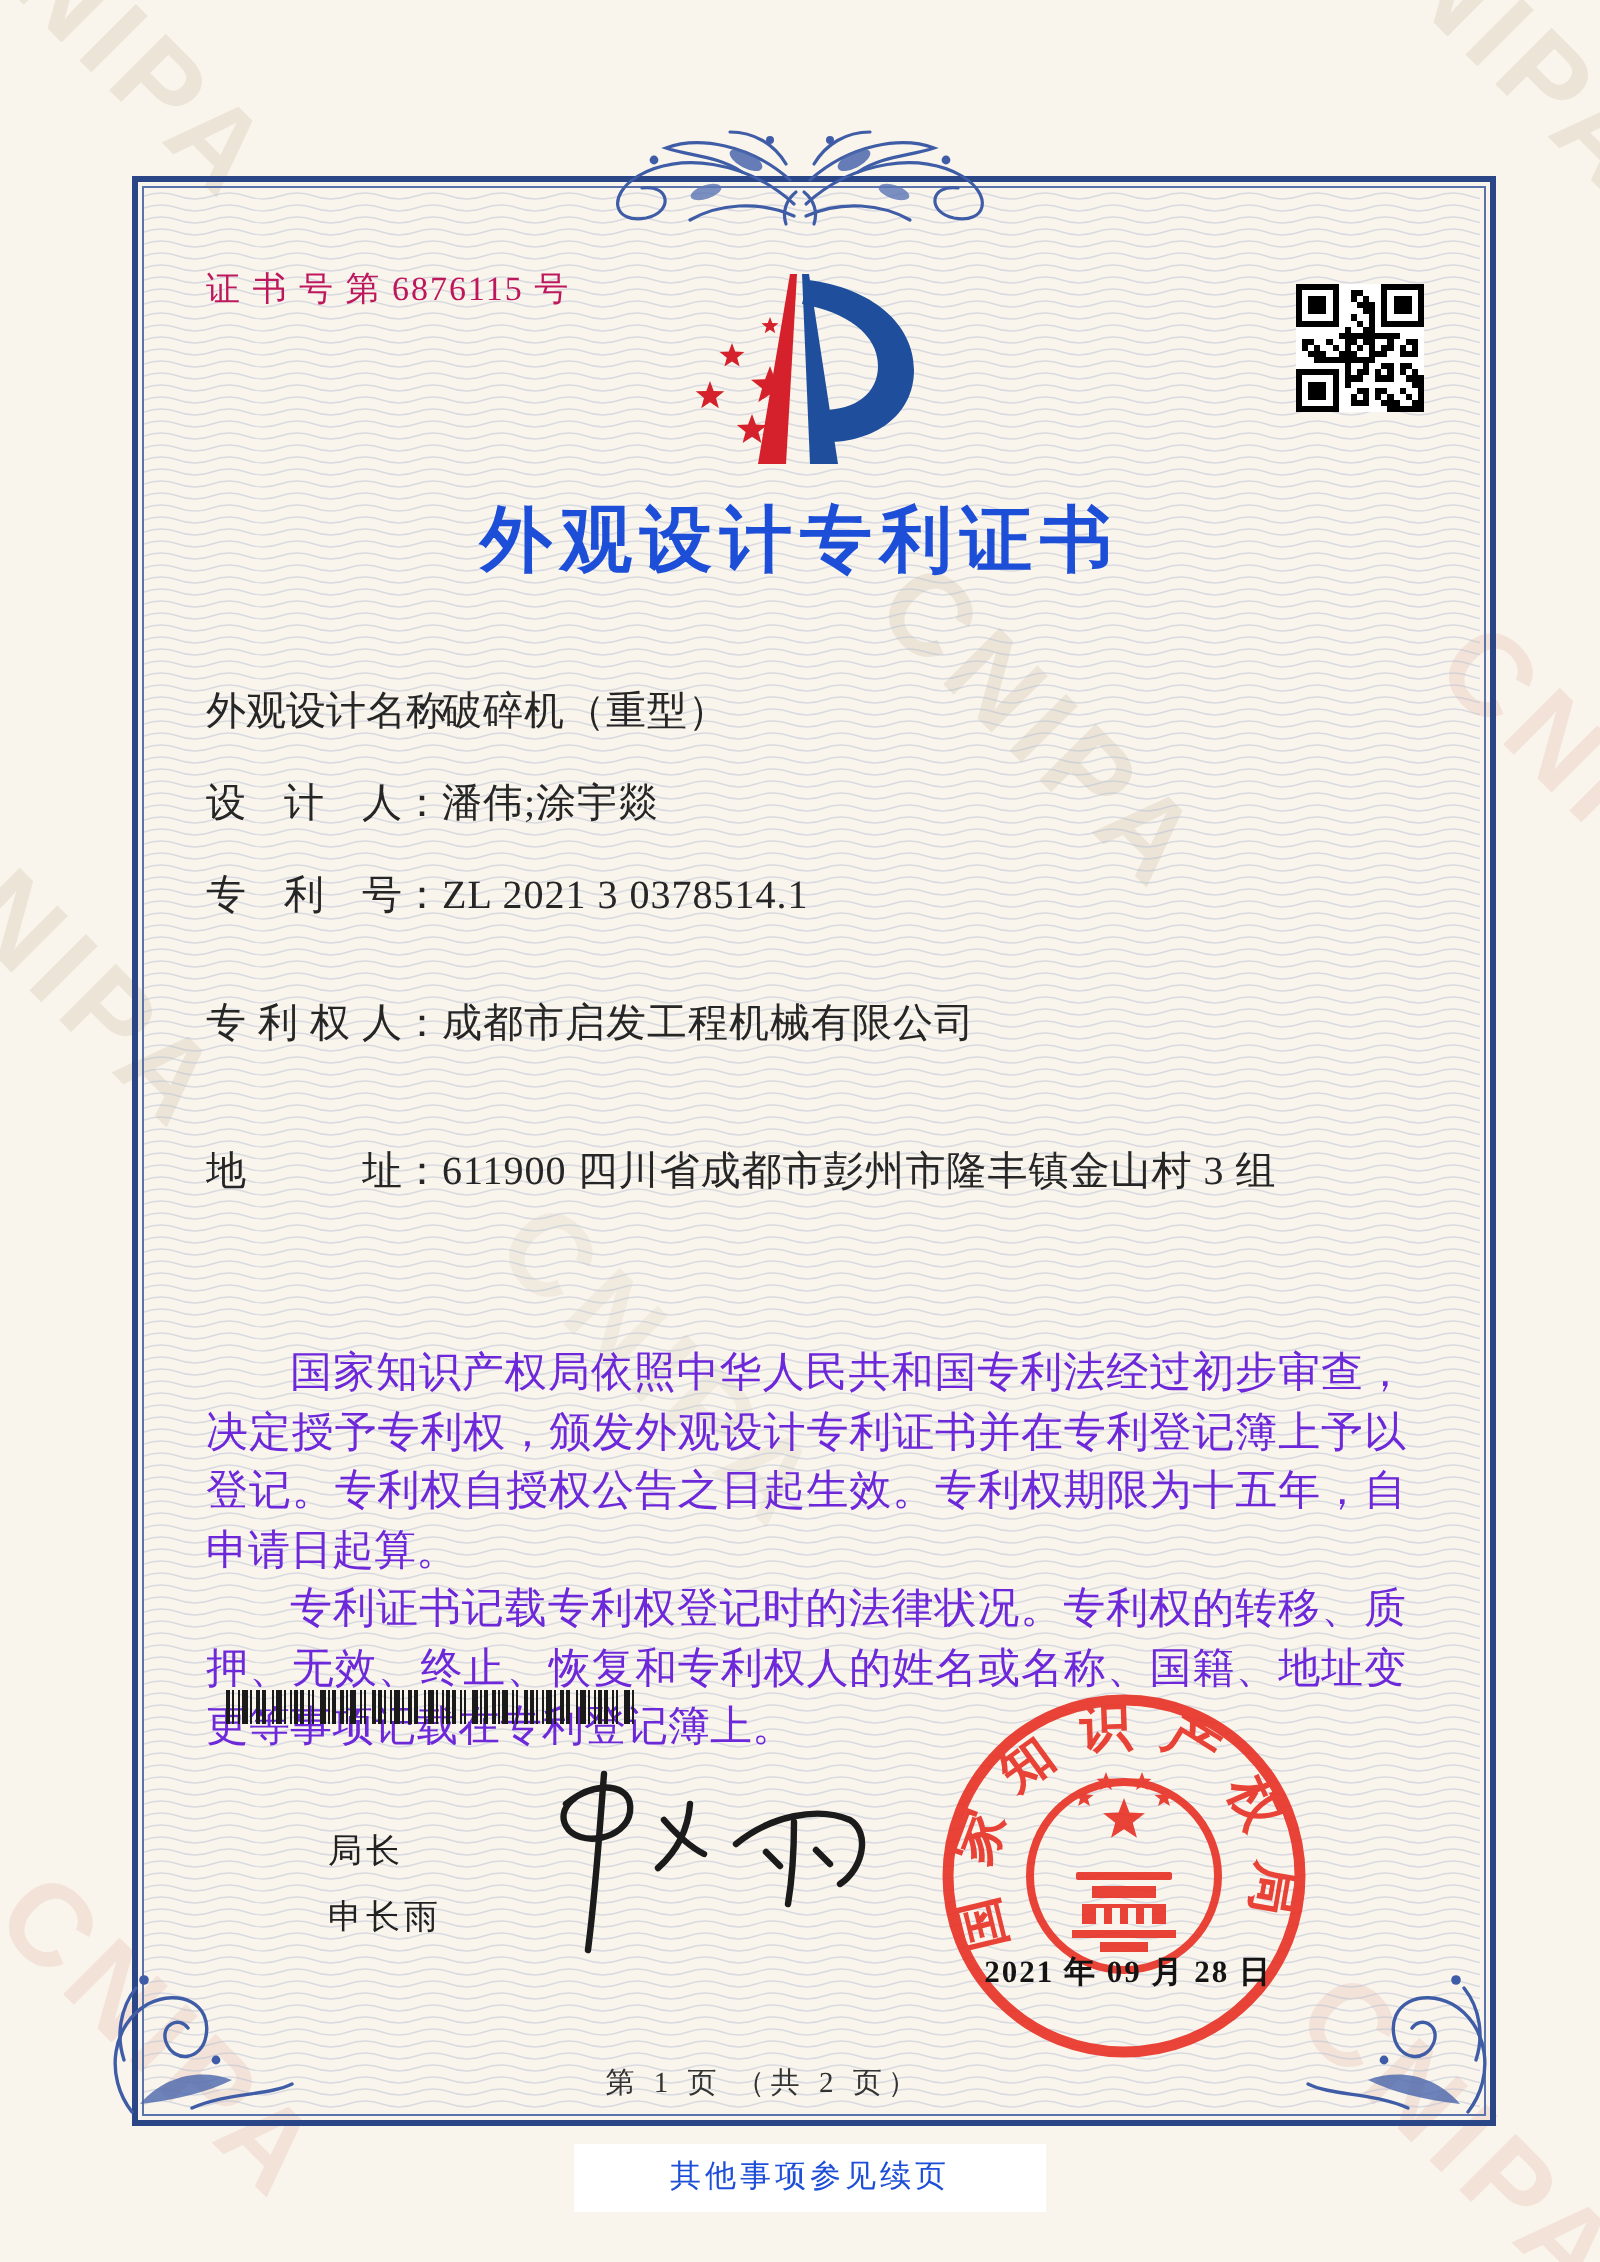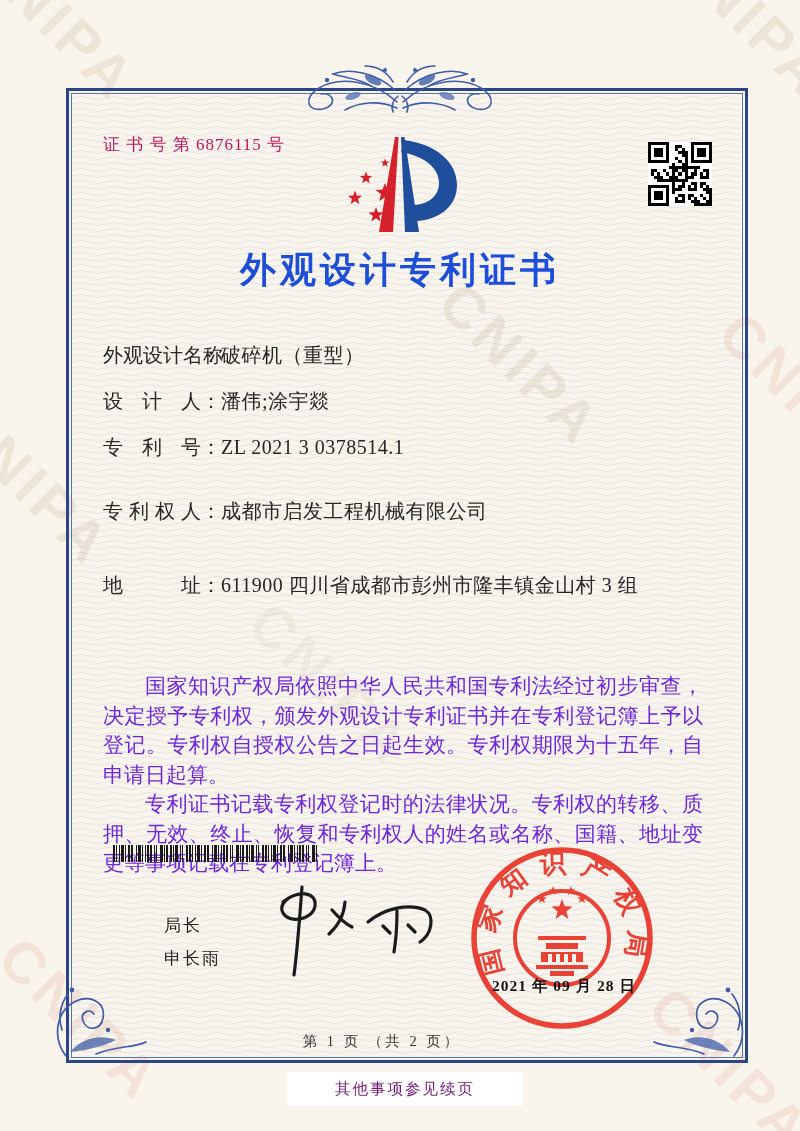--- a/index.html
+++ b/index.html
@@ -44,21 +44,21 @@
   .officer div{margin-bottom:10px;}
   .sig{position:absolute;left:225px;top:882px;}
 
   .seal{position:absolute;left:462px;top:838px;}
   .seal-date{position:absolute;left:484px;top:976px;width:160px;text-align:center;
              font-size:15.5px;font-weight:bold;color:#141414;letter-spacing:1px;z-index:5;}
 
   .page-info{position:absolute;left:0;top:1032px;width:764px;text-align:center;
              font-size:14.5px;color:#333;letter-spacing:3px;}
   .note-box{position:absolute;left:287px;top:1072px;width:236px;height:34px;background:#ffffff;
-            text-align:center;line-height:34px;font-size:15.5px;color:#701a75;letter-spacing:2px;z-index:6;}
+            text-align:center;line-height:34px;font-size:15.5px;color:#1d4ed8;letter-spacing:2px;z-index:6;}
 
   .orn-top{position:absolute;left:275px;top:56px;z-index:2;}
   .orn-corner{position:absolute;z-index:2;}
   .orn-bl{left:48px;top:960px;}
   .orn-br{left:652px;top:960px;}
 </style>
 </head>
 <body>
 
 <div id="page">

